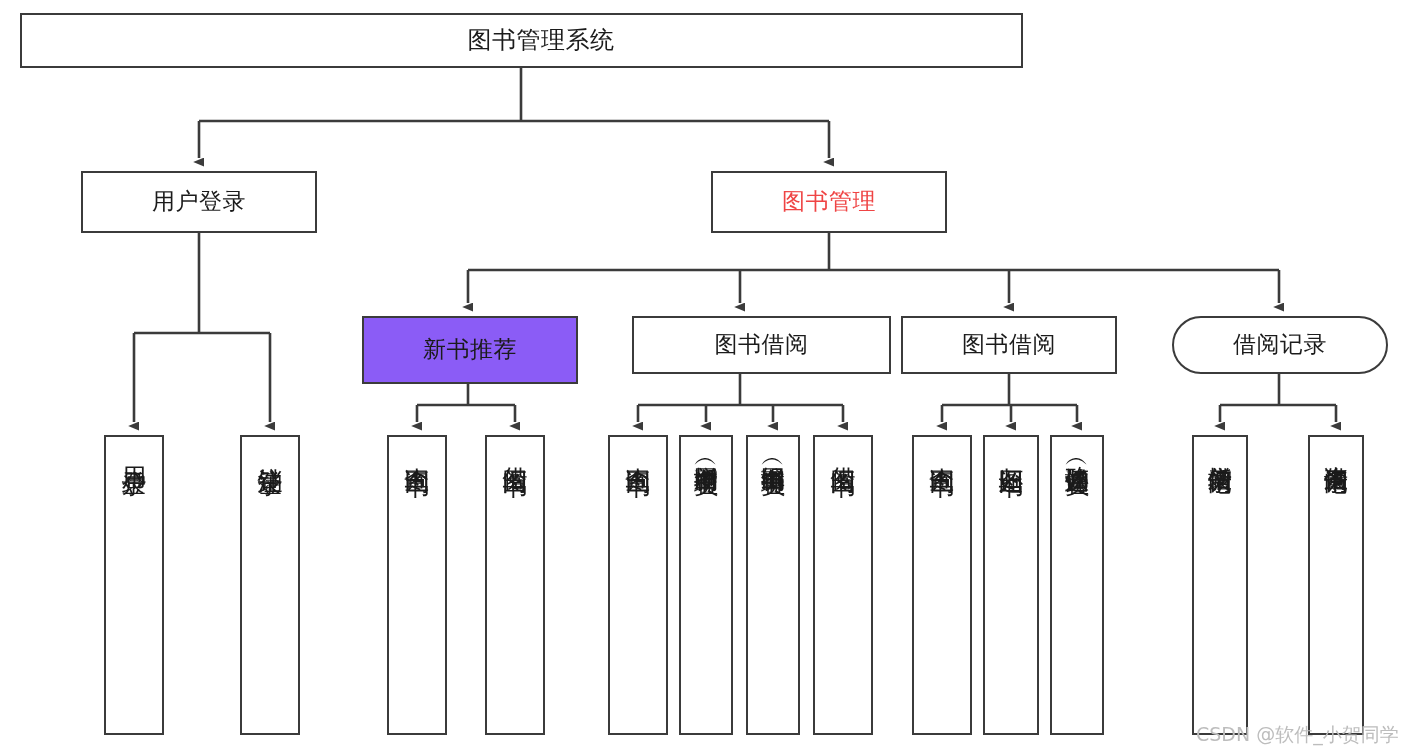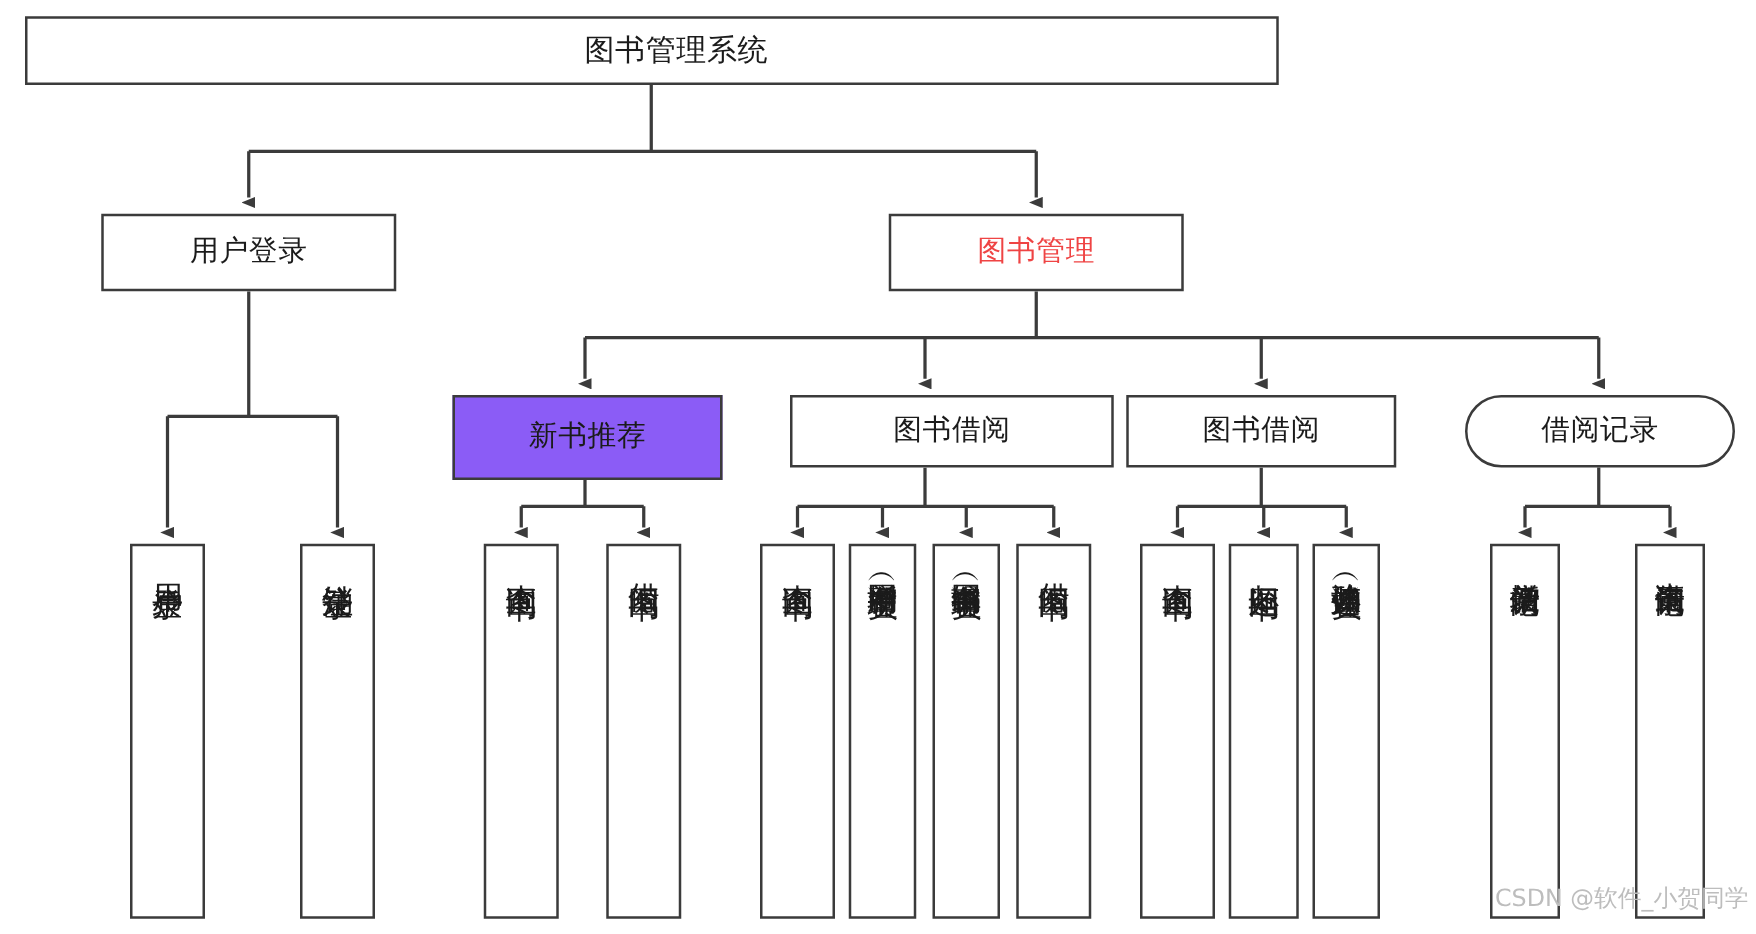--- a/index.html
+++ b/index.html
@@ -200,15 +200,15 @@
   <div class="node vert tall" style="left: 1050px; top: 435px; width: 54px; height: 300px; border-color: rgb(59, 59, 59); background: rgb(255, 255, 255);">
     <span class="label" style="color: rgb(27, 27, 27);">确认归还（管理员）</span>
   </div>
   <div class="node vert tall" style="left: 1192px; top: 435px; width: 56px; height: 300px; border-color: rgb(59, 59, 59); background: rgb(255, 255, 255);">
     <span class="label" style="color: rgb(27, 27, 27);">新增借阅记录</span>
   </div>
   <div class="node vert tall" style="left: 1308px; top: 435px; width: 56px; height: 300px; border-color: rgb(59, 59, 59); background: rgb(255, 255, 255);">
     <span class="label" style="color: rgb(27, 27, 27);">查询借阅记录</span>
   </div>
 
-  <div class="watermark" style="left: 1196px; top: 706px; color: rgb(189, 189, 189);">CSDN @软件_小贺同学</div>
+  <div class="watermark" style="left: 1196px; top: 722px; color: rgb(189, 189, 189);">CSDN @软件_小贺同学</div>
 
 </div>
 
 </body></html>

